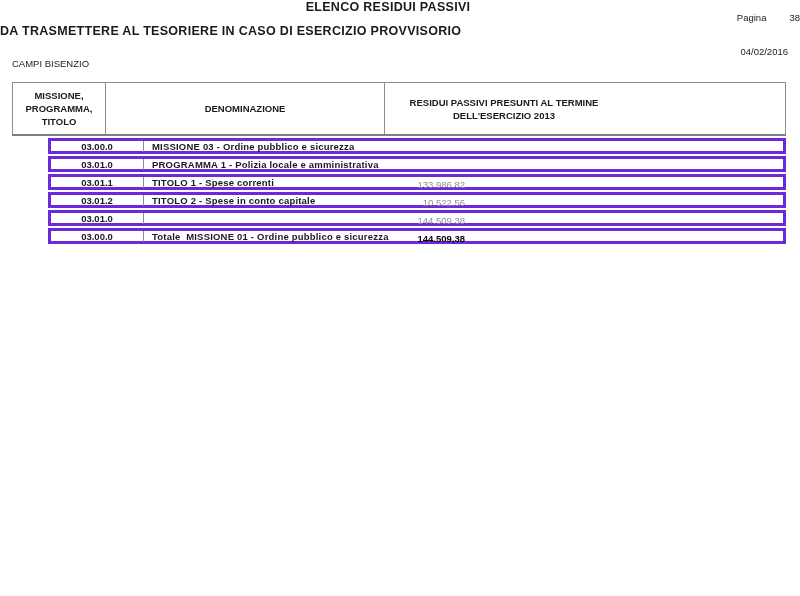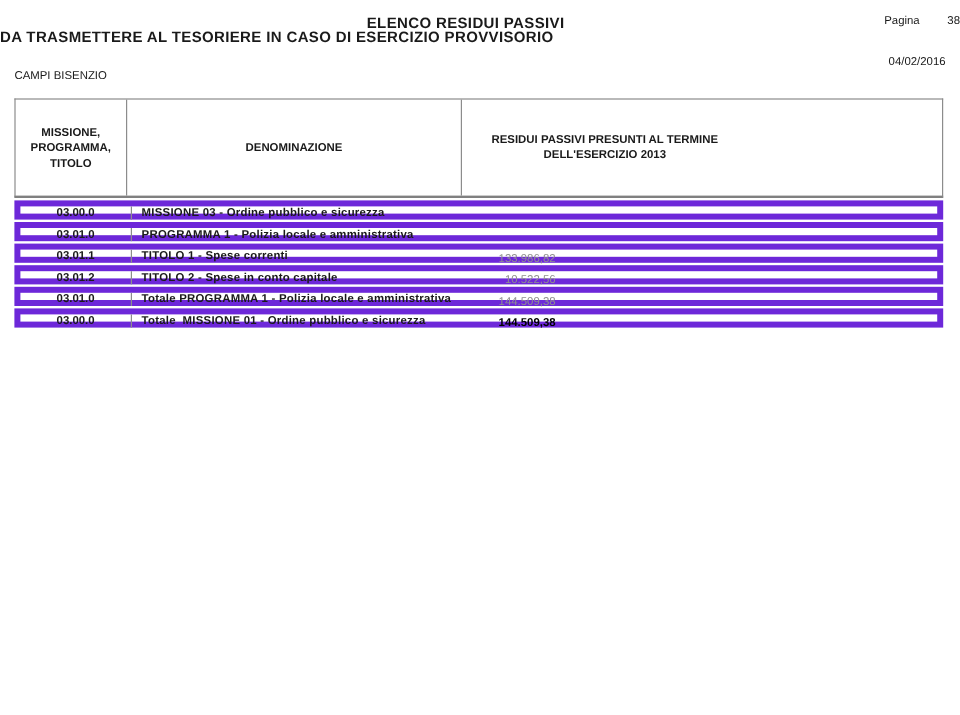--- a/index.html
+++ b/index.html
@@ -7,21 +7,21 @@
   .page {
     position: relative;
     width: 800px;
     height: 596px;
     background: #ffffff;
     font-family: "Liberation Sans", sans-serif;
     color: #1a1a1a;
     overflow: hidden;
   }
   .title1 {
-    position: absolute; top: 12px; left: 0; width: 776px;
+    position: absolute; top: 0; left: 0; width: 776px;
     text-align: center; font-size: 12.5px; font-weight: bold;
     letter-spacing: 0.3px;
   }
   .title2 {
     position: absolute; top: 24px; left: 0; width: 800px;
     text-align: left; font-size: 12.5px; font-weight: bold;
     letter-spacing: 0.3px;
   }
   .pagina-block {
     position: absolute; top: 12px; right: 0;
@@ -34,41 +34,42 @@
   .entity {
     position: absolute; top: 58px; left: 12px;
     font-size: 9.5px;
   }
   .report-table {
     position: absolute; top: 82px; left: 12px; width: 774px;
   }
   .thead {
     display: grid;
     grid-template-columns: 93px 279px 402px;
-    height: 83px;
+    height: 54px;
     border: 1px solid #8c8c8c;
     border-bottom: 2px solid #808080;
   }
   .thead .hcell {
     display: flex; flex-direction: column;
     align-items: center; justify-content: center;
     font-size: 9.5px; font-weight: bold; text-align: center;
     line-height: 13px;
   }
   .thead .hcell.c1 { border-right: 1px solid #8c8c8c; }
   .thead .hcell.c2 { border-right: 1px solid #8c8c8c; }
   .thead .hcell.c3 { padding-right: 164px; }
   .trow {
     position: relative;
     display: grid;
     grid-template-columns: 93px 1fr;
     height: 16px;
-    border: 5px solid #6d28d9;
+    border: 3px solid #6d28d9;
     margin-top: 2px;
     background: #ffffff;
+    margin-left: 36px;
   }
   .trow:first-of-type { margin-top: 3px; }
   .trow .code {
     border-right: 1px solid #8c8c8c;
     display: flex; align-items: center; justify-content: center;
     font-size: 9.5px; font-weight: bold;
   }
   .trow .denom {
     display: flex; align-items: center;
     padding-left: 8px;
@@ -134,21 +135,20 @@
     </div>
 
     <div class="trow">
       <div class="code">03.01.2</div>
       <div class="denom">TITOLO 2 - Spese in conto capitale</div>
       <div class="value gray">10.522,56</div>
     </div>
 
     <div class="trow">
       <div class="code">03.01.0</div>
-      <div class="denom">Totale PROGRAMMA 1 - Polizia locale e amministrativa</div>
       <div class="value gray">144.509,38</div>
     </div>
 
     <div class="trow">
       <div class="code">03.00.0</div>
       <div class="denom">Totale  MISSIONE 01 - Ordine pubblico e sicurezza</div>
       <div class="value bold">144.509,38</div>
     </div>
 
   </div>

